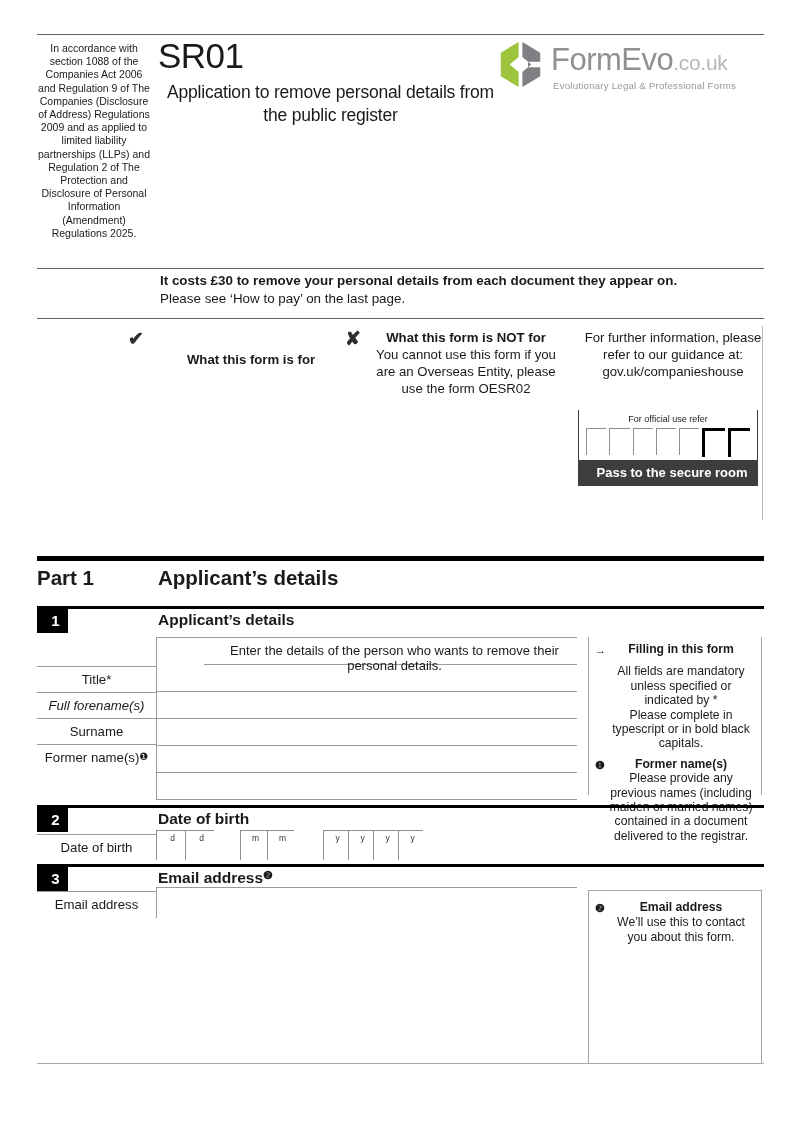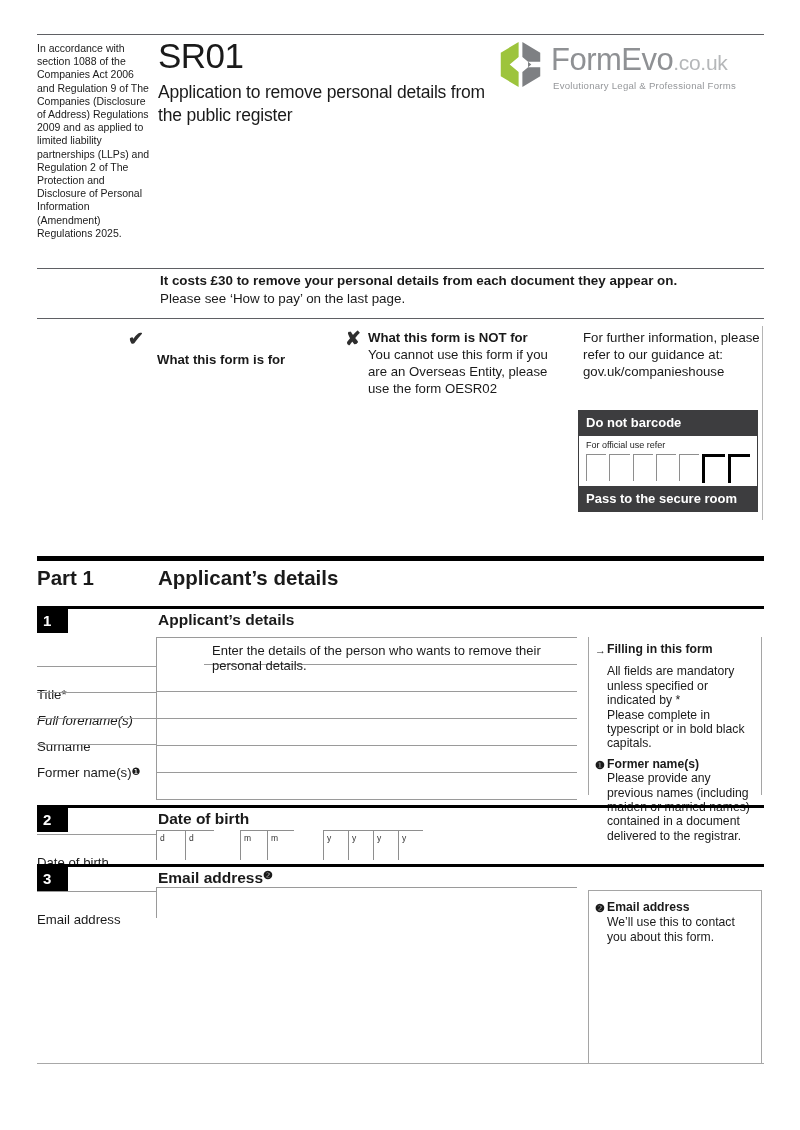--- a/index.html
+++ b/index.html
@@ -1,17 +1,17 @@
 <!DOCTYPE html>
 <html><head>
 <meta charset="utf-8">
 <style>
   html,body{margin:0;padding:0;background:#fff;}
   .page{position:relative;width:800px;height:1130px;background:#ffffff;overflow:hidden;
-        font-family:"Liberation Sans",sans-serif;color:#1a1a1a;}
+        font-family:"Liberation Sans",sans-serif;color:#1a1a1a;text-align:center;}
   .abs{position:absolute;}
   .hr{position:absolute;left:37px;width:727px;border-top:1px solid #5f6064;height:0;}
   .hr.light{border-top:1px solid #a8a8a8;}
 
   
   #hr-top{top:34px;}
   .legal{left:37px;top:42px;width:114px;font-size:10.5px;line-height:13.2px;}
   .formcode{left:158px;top:36px;font-size:35px;letter-spacing:-0.5px;}
   .formtitle{left:158px;top:81px;width:345px;font-size:17.5px;line-height:22.5px;letter-spacing:-0.2px;}
 
@@ -58,21 +58,21 @@
          font-size:15px;line-height:24px;padding-left:6px;box-sizing:border-box;}
   #badge1{top:609px;} #badge2{top:808px;} #badge3{top:867px;}
   .sectitle{left:158px;font-size:15.5px;font-weight:bold;}
   #s1title{top:611px;} #s2title{top:810px;} #s3title{top:869px;}
   .supmark{font-size:11px;vertical-align:4px;}
 
   
   .grid1{left:156px;top:637px;width:420px;border-left:1px solid #9a9a9a;border-top:1px solid #9a9a9a;}
   .grid1 .row{height:26px;border-bottom:1px solid #9a9a9a;box-sizing:content-box;}
   .grid1 .instr{font-size:13px;padding:5px 0 0 8px;height:21px;margin-left:47px;}
-  .flabel{left:37px;width:119px;border-top:1px solid #9a9a9a;padding-top:20px;font-size:13.2px;}
+  .flabel{left:37px;width:119px;border-top:1px solid #9a9a9a;padding-top:5px;font-size:13.2px;}
   #lbl-title{top:666px;} #lbl-forename{top:692px;font-style:italic;} #lbl-surname{top:718px;} #lbl-former{top:744px;}
   #lbl-dob{top:834px;} #lbl-email{top:891px;}
   .lblmark{font-size:10px;vertical-align:2px;}
 
   
   .sidebar1{left:588px;top:637px;width:174px;height:158px;border-left:1px solid #a5a5a5;
             border-right:1px solid #a5a5a5;box-sizing:border-box;padding:5px 6px 0 7px;
             font-size:12.2px;line-height:14.4px;}
   .sidebar2{left:588px;top:890px;width:174px;height:173px;border:1px solid #a5a5a5;border-bottom:none;
             box-sizing:border-box;padding:9px 6px 0 7px;font-size:12.2px;line-height:14.8px;}
@@ -125,21 +125,20 @@
   <div class="abs col-title c1">What this form is for</div>
 
   <div class="abs mark-icon" id="cross">✘</div>
   <div class="abs col-title c2">What this form is NOT for</div>
   <div class="abs col-body c2">You cannot use this form if you are an Overseas Entity, please use the form OESR02</div>
 
   <div class="abs col-body c3" id="further">For further information, please refer to our guidance at: gov.uk/companieshouse</div>
   <div class="vrule-info"></div>
 
   <div class="abs bcbox">
-    <div class="bchead">Do not barcode</div>
     <div class="bcmid">
       <div class="bcofficial">For official use refer</div>
       <div class="bccells">
         <div class="bccell"></div>
         <div class="bccell"></div>
         <div class="bccell"></div>
         <div class="bccell"></div>
         <div class="bccell"></div>
         <div class="bccell thick"></div>
         <div class="bccell thick"></div>

